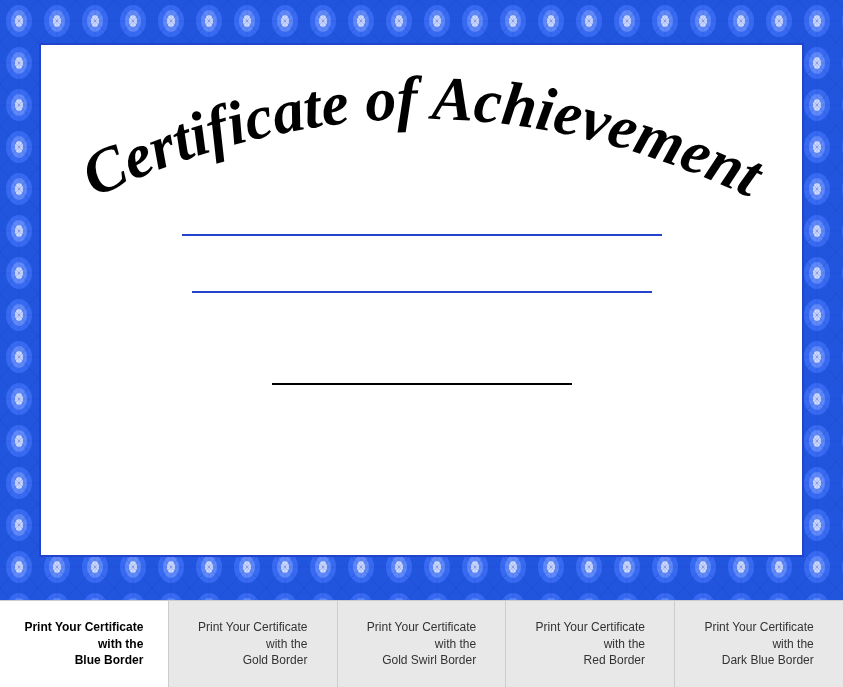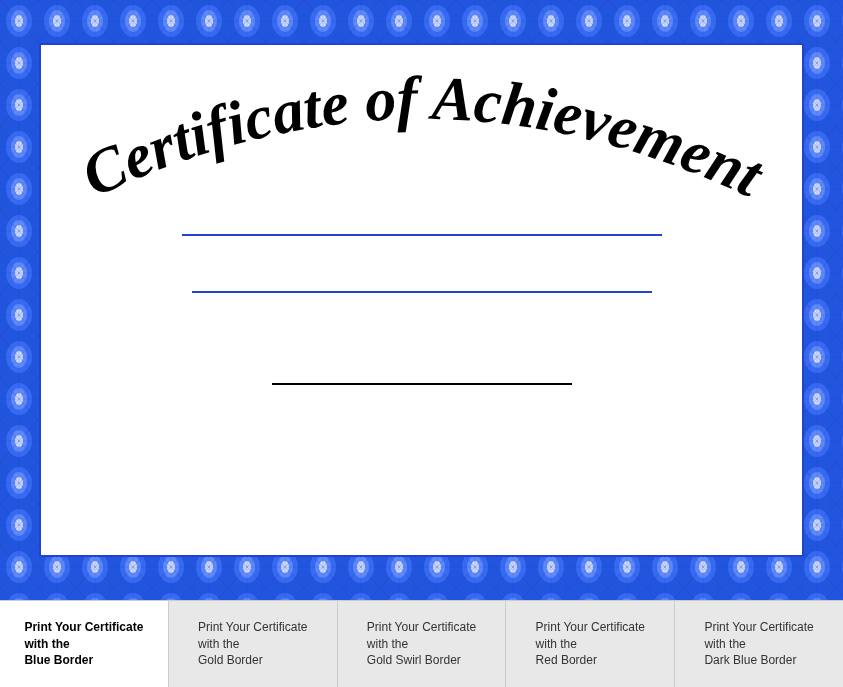--- a/index.html
+++ b/index.html
@@ -30,21 +30,21 @@
       display: flex;
       flex-direction: row;
       border-top: 1px solid #ccc;
     }
 
     .btn-item {
       flex: 1;
       display: flex;
       align-items: center;
       justify-content: center;
-      text-align: left;
+      text-align: right;
       font-size: 12px;
       color: #333;
       cursor: pointer;
       border-right: 1px solid #ccc;
       padding: 8px 6px;
       line-height: 1.4;
     }
 
     .btn-item:last-child {
       border-right: none;

